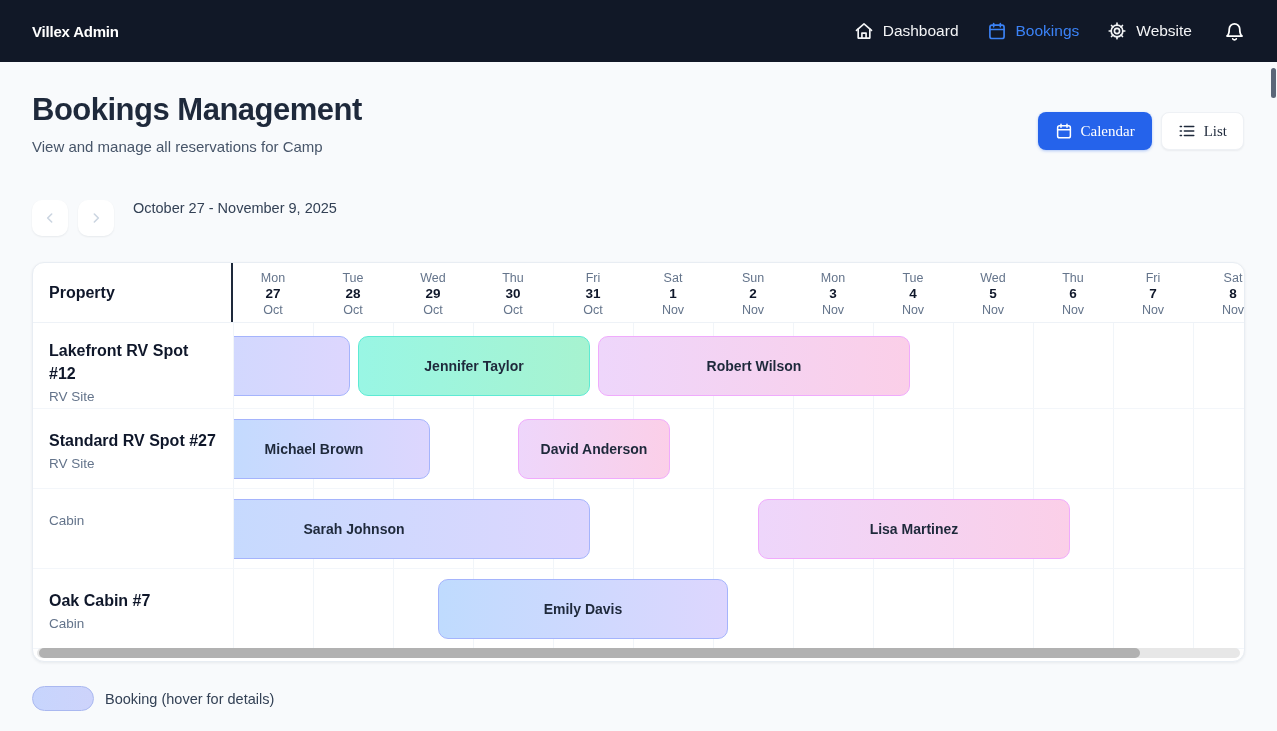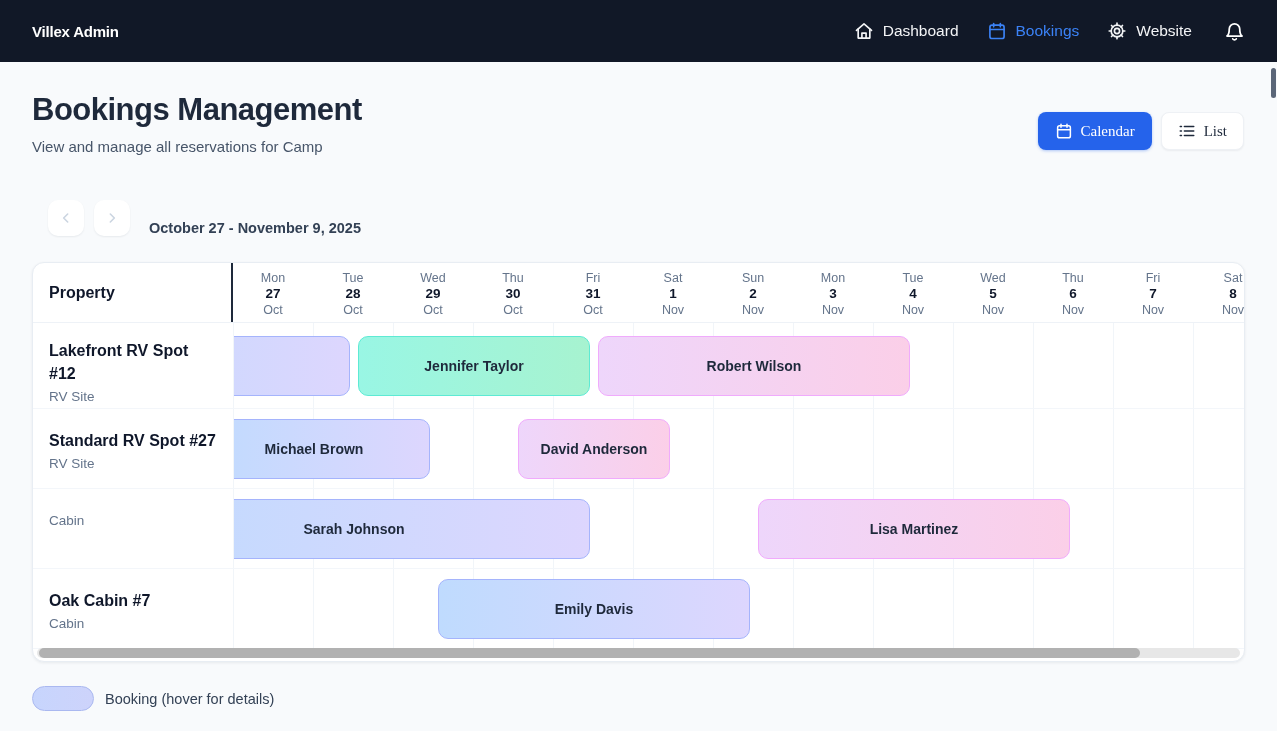--- a/index.html
+++ b/index.html
@@ -42,21 +42,21 @@
   .btn-calendar {
     background: #2563eb; color: #ffffff; padding: 0 17px;
     box-shadow: 0 1px 3px rgba(37,99,235,0.35);
   }
   .btn-list {
     background: #ffffff; color: #1e293b; padding: 0 16px;
     border: 1px solid #eef1f5; box-shadow: 0 1px 2px rgba(15,23,42,0.06);
   }
 
   
-  .week-nav { position: absolute; left: 48px; top: 200px; display: flex; align-items: flex-end; font-weight: bold; }
+  .week-nav { position: absolute; left: 32px; top: 200px; display: flex; align-items: flex-start; }
   .nav-sq {
     width: 36px; height: 36px; background: #ffffff; border: none; border-radius: 10px;
     display: flex; align-items: center; justify-content: center; cursor: pointer;
     color: #cbd5e1; box-shadow: 0 1px 2px rgba(15,23,42,0.07);
   }
   .nav-sq + .nav-sq { margin-left: 10px; }
   .range-label { margin-left: 19px; font-size: 14.5px; color: #334155; }
 
   
   .card {
@@ -329,21 +329,21 @@
             <span class="bar-label">Lisa Martinez</span>
           </div>
         </div>
       </div>
       <div class="board-row">
         <div class="prop-cell">
           <div class="prop-name">Oak Cabin #7</div>
           <div class="prop-type">Cabin</div>
         </div>
         <div class="row-grid">
-          <div class="bar bar-blue" style="left: 204px; width: 312px;">
+          <div class="bar bar-blue" style="left: 204px; width: 290px;">
             <span class="bar-label">Emily Davis</span>
           </div>
         </div>
       </div>
     </div>
   <div class="h-scrollbar">
     <div class="h-thumb"></div>
   </div>
 </div>
 

